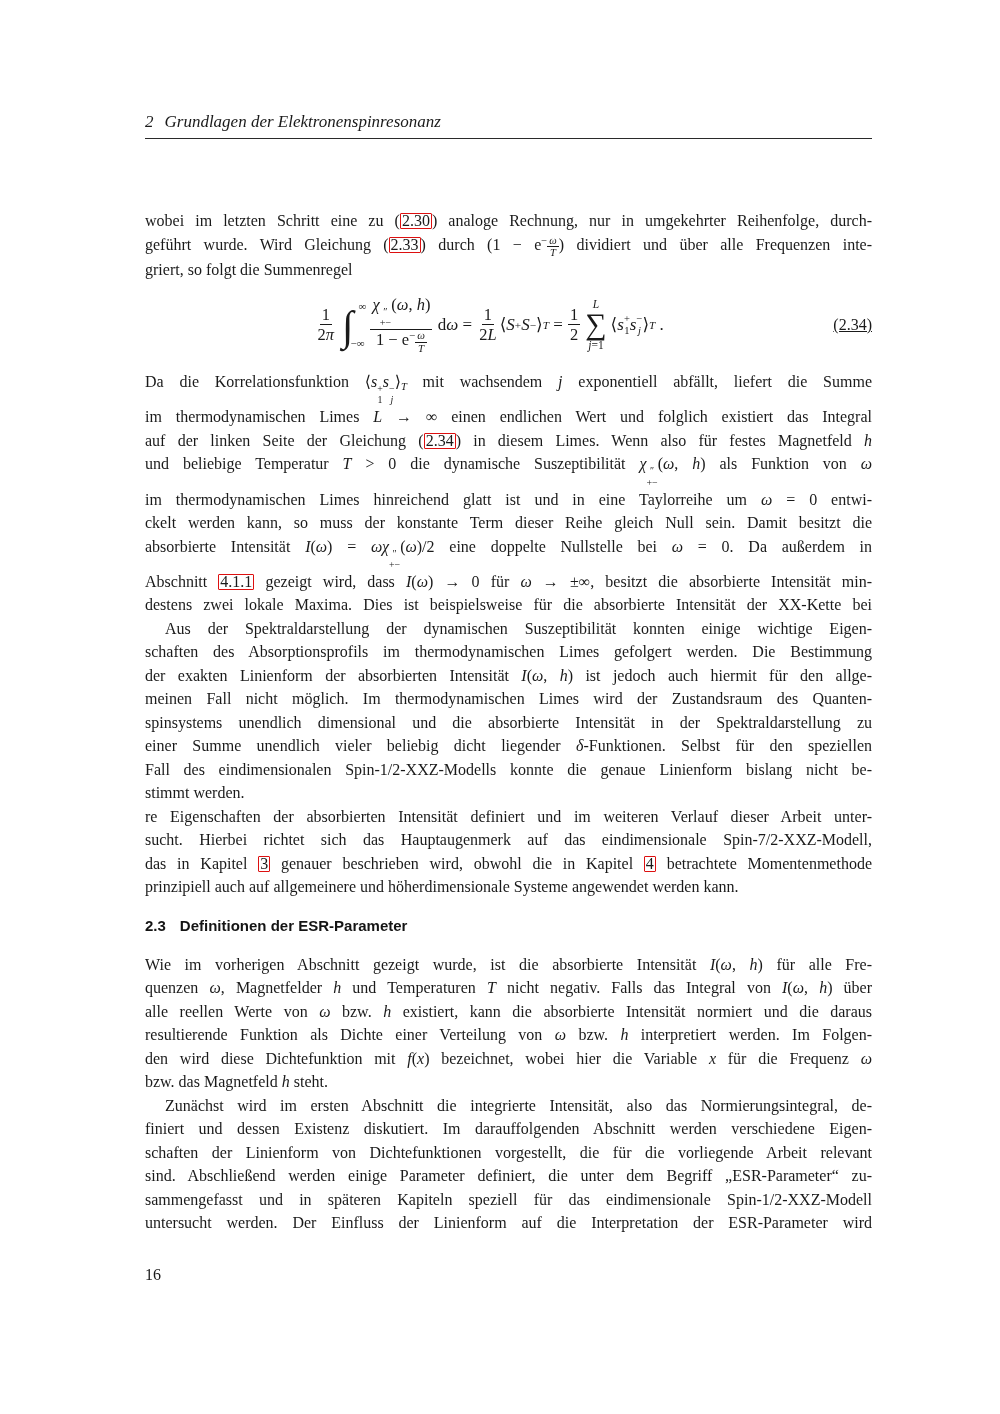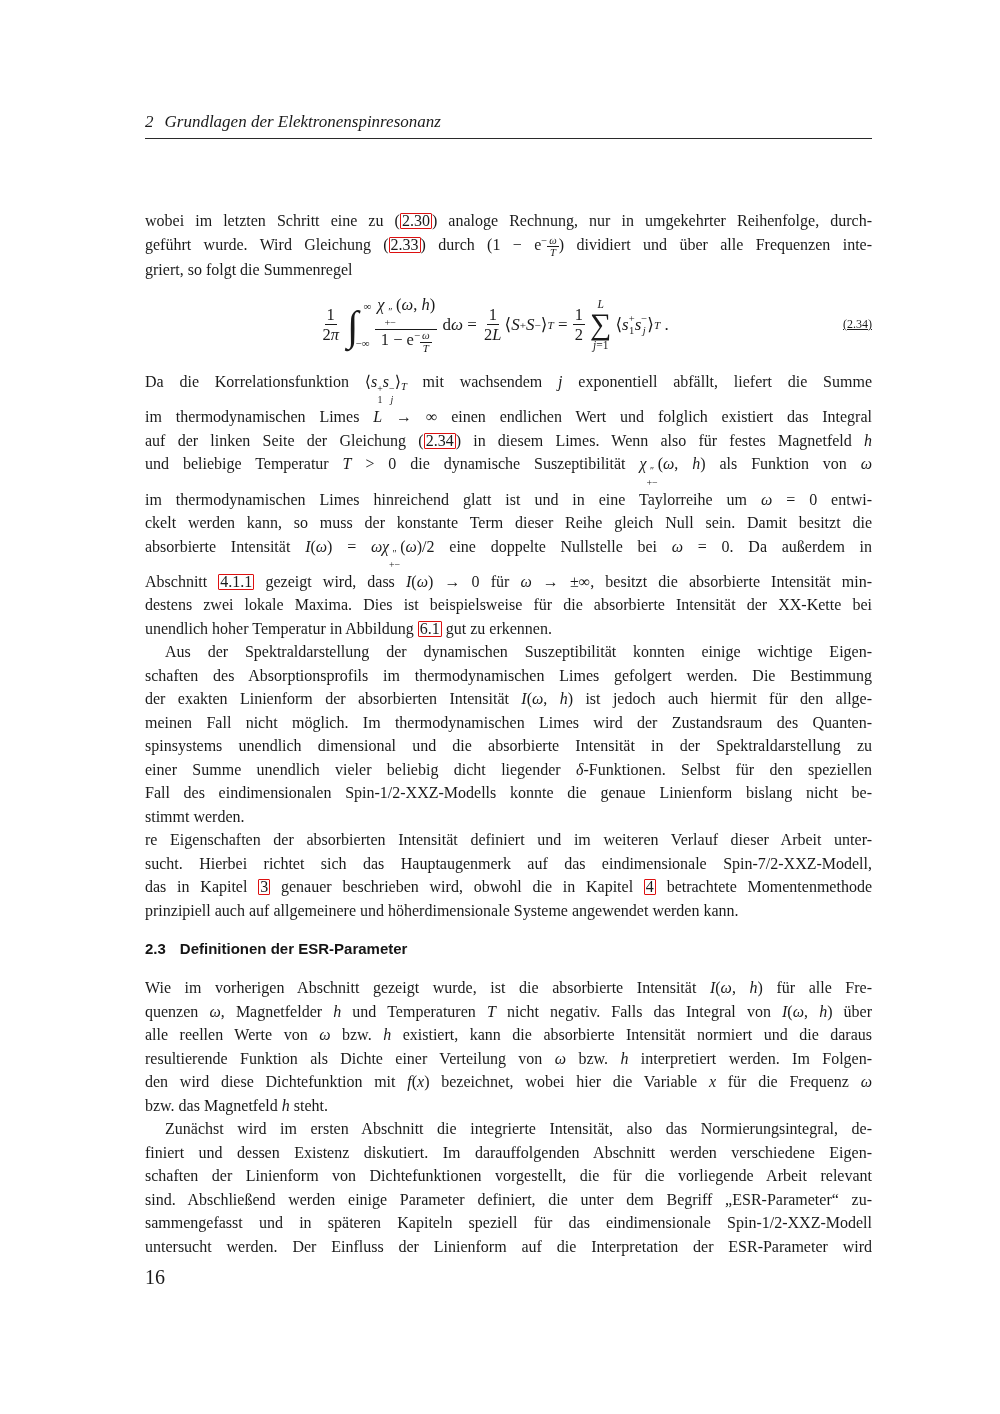--- a/index.html
+++ b/index.html
@@ -30,35 +30,35 @@
   .ss { display:inline-flex; flex-direction:column; align-items:center; font-size:0.62em; line-height:1.12; vertical-align:-0.5em; }
   .frac { display:inline-flex; flex-direction:column; align-items:center; vertical-align:middle; line-height:1.18; text-align:center; }
   .frac .fn { border-bottom:1px solid currentColor; padding:0 2px; }
   .frac .fd { padding:0 2px; }
   .sup .frac { vertical-align:middle; line-height:1.05; }
   .eq-row { display:flex; align-items:center; margin:13px 0 16px; }
   .eq-body { flex:1; display:flex; justify-content:center; }
   .eq-inner { display:inline-flex; align-items:center; font-size:17px; }
   .eq-inner > .t { white-space:pre; }
   .eq-inner > .frac { font-size:16.5px; margin:0 1px; }
-  .eq-num { font-size:12px;text-decoration:underline; }
+  .eq-num { font-size:16px;text-decoration:underline; }
   .int { display:inline-flex; align-items:center; margin:0 3px 0 5px; }
   .int .iop { font-size:42px; line-height:0.8; transform:translateY(2px); }
   .int .ilims { display:flex; flex-direction:column; justify-content:space-between; height:48px; font-size:11px; line-height:1; }
   .int .ilu { margin-left:5px; }
   .int .ild { margin-left:-3px; }
   .sum { display:inline-flex; flex-direction:column; align-items:center; line-height:1; margin:0 4px; }
   .sum .lim { font-size:11.5px; line-height:1.1; font-style:normal; }
   .sum .op { font-size:30px; line-height:0.95; }
   .h2 {
     font-family:"Liberation Sans","DejaVu Sans",sans-serif; font-weight:700;
     font-size:15px; line-height:28px; margin:13px 0; color:#141414;
   }
   .h2n { margin-right:14px; }
-  .footer { position:absolute; left:145px; top:1266px; font-size:20px; }
+  .footer { position:absolute; left:145px; top:1266px; font-size:16px; }
 </style>
 </head>
 <body>
 
 <div class="page">
   <div class="running-header">
     <span class="rh-num">2</span><span>Grundlagen der Elektronenspinresonanz</span>
   </div>
   <div class="content">
       <div class="para">
@@ -160,21 +160,20 @@
             <span class="ssd"><span class="t">+−</span></span>
           </span><span class="t">(</span><span class="mi">ω</span><span class="t">, </span><span class="mi">h</span><span class="t">) als Funktion von </span><span class="mi">ω</span></div>
         <div class="line"><span class="t">im thermodynamischen Limes hinreichend glatt ist und in eine Taylorreihe um </span><span class="mi">ω</span><span class="t"> = 0 entwi-</span></div>
         <div class="line"><span class="t">ckelt werden kann, so muss der konstante Term dieser Reihe gleich Null sein. Damit besitzt die</span></div>
         <div class="line"><span class="t">absorbierte Intensität </span><span class="mi">I</span><span class="t">(</span><span class="mi">ω</span><span class="t">) = </span><span class="mi">ωχ</span><span class="ss">
             <span class="ssu"><span class="t">″</span></span>
             <span class="ssd"><span class="t">+−</span></span>
           </span><span class="t">(</span><span class="mi">ω</span><span class="t">)/2 eine doppelte Nullstelle bei </span><span class="mi">ω</span><span class="t"> = 0. Da außerdem in</span></div>
         <div class="line"><span class="t">Abschnitt </span><span class="ref">4.1.1</span><span class="t"> gezeigt wird, dass </span><span class="mi">I</span><span class="t">(</span><span class="mi">ω</span><span class="t">) → 0 für </span><span class="mi">ω</span><span class="t"> → ±∞, besitzt die absorbierte Intensität min-</span></div>
         <div class="line"><span class="t">destens zwei lokale Maxima. Dies ist beispielsweise für die absorbierte Intensität der XX-Kette bei</span></div>
-        <div class="line last"><span class="t">unendlich hoher Temperatur in Abbildung </span><span class="ref">6.1</span><span class="t"> gut zu erkennen.</span></div>
       </div>
       <div class="para">
         <div class="line ind"><span class="t">Aus der Spektraldarstellung der dynamischen Suszeptibilität konnten einige wichtige Eigen-</span></div>
         <div class="line"><span class="t">schaften des Absorptionsprofils im thermodynamischen Limes gefolgert werden. Die Bestimmung</span></div>
         <div class="line"><span class="t">der exakten Linienform der absorbierten Intensität </span><span class="mi">I</span><span class="t">(</span><span class="mi">ω</span><span class="t">, </span><span class="mi">h</span><span class="t">) ist jedoch auch hiermit für den allge-</span></div>
         <div class="line"><span class="t">meinen Fall nicht möglich. Im thermodynamischen Limes wird der Zustandsraum des Quanten-</span></div>
         <div class="line"><span class="t">spinsystems unendlich dimensional und die absorbierte Intensität in der Spektraldarstellung zu</span></div>
         <div class="line"><span class="t">einer Summe unendlich vieler beliebig dicht liegender </span><span class="mi">δ</span><span class="t">-Funktionen. Selbst für den speziellen</span></div>
         <div class="line"><span class="t">Fall des eindimensionalen Spin-1/2-XXZ-Modells konnte die genaue Linienform bislang nicht be-</span></div>
         <div class="line last"><span class="t">stimmt werden.</span></div>

